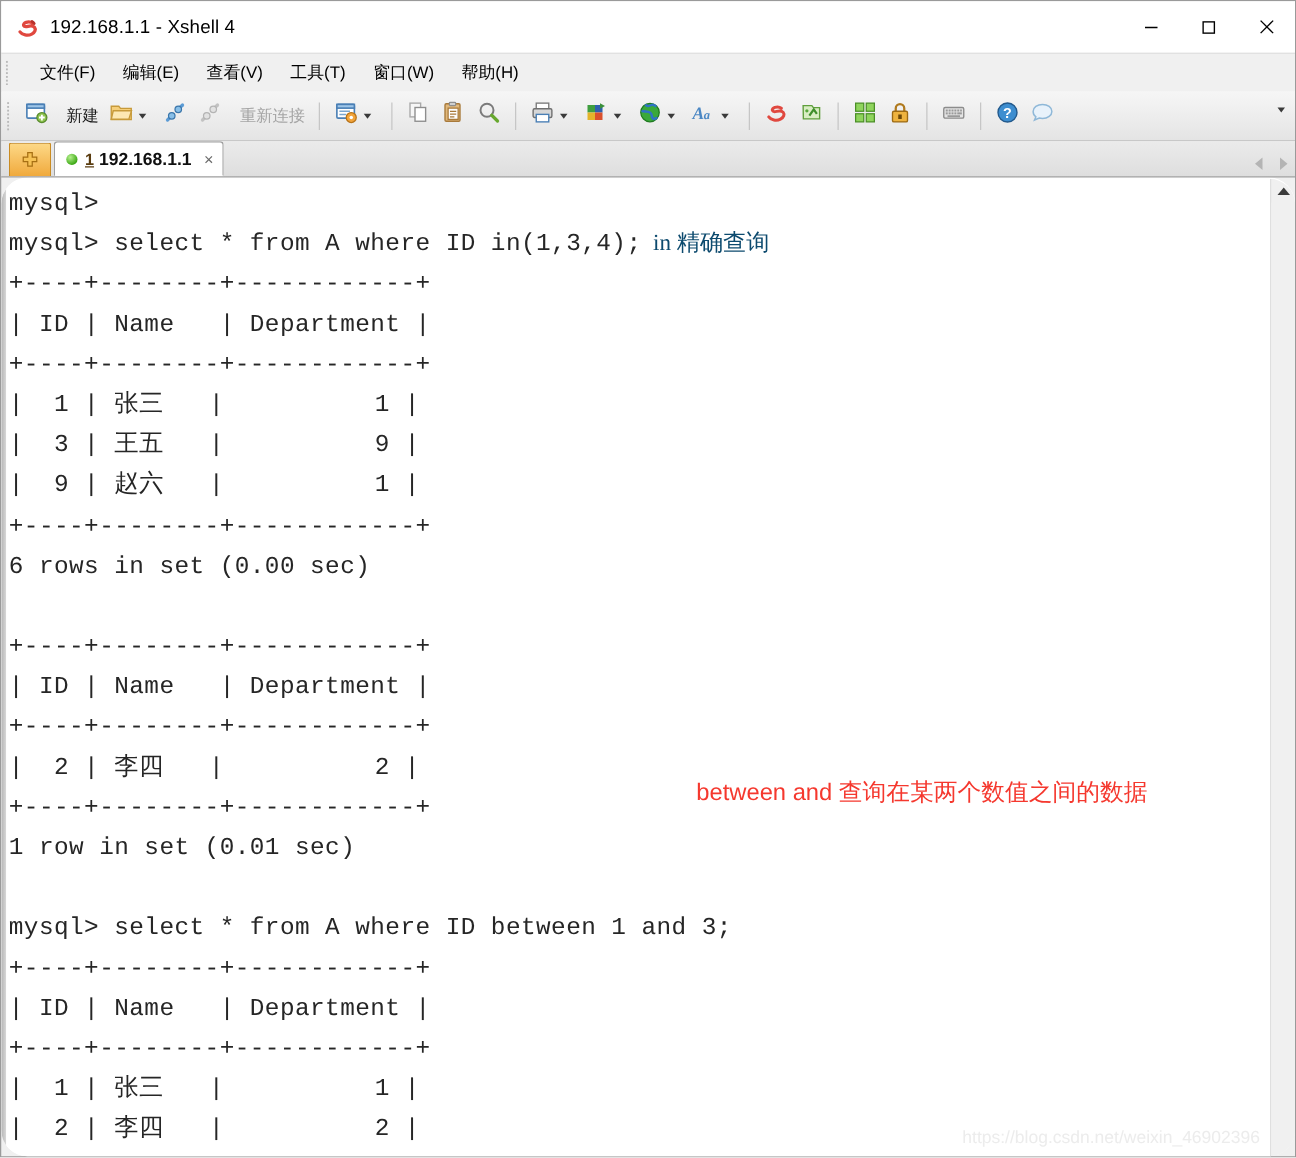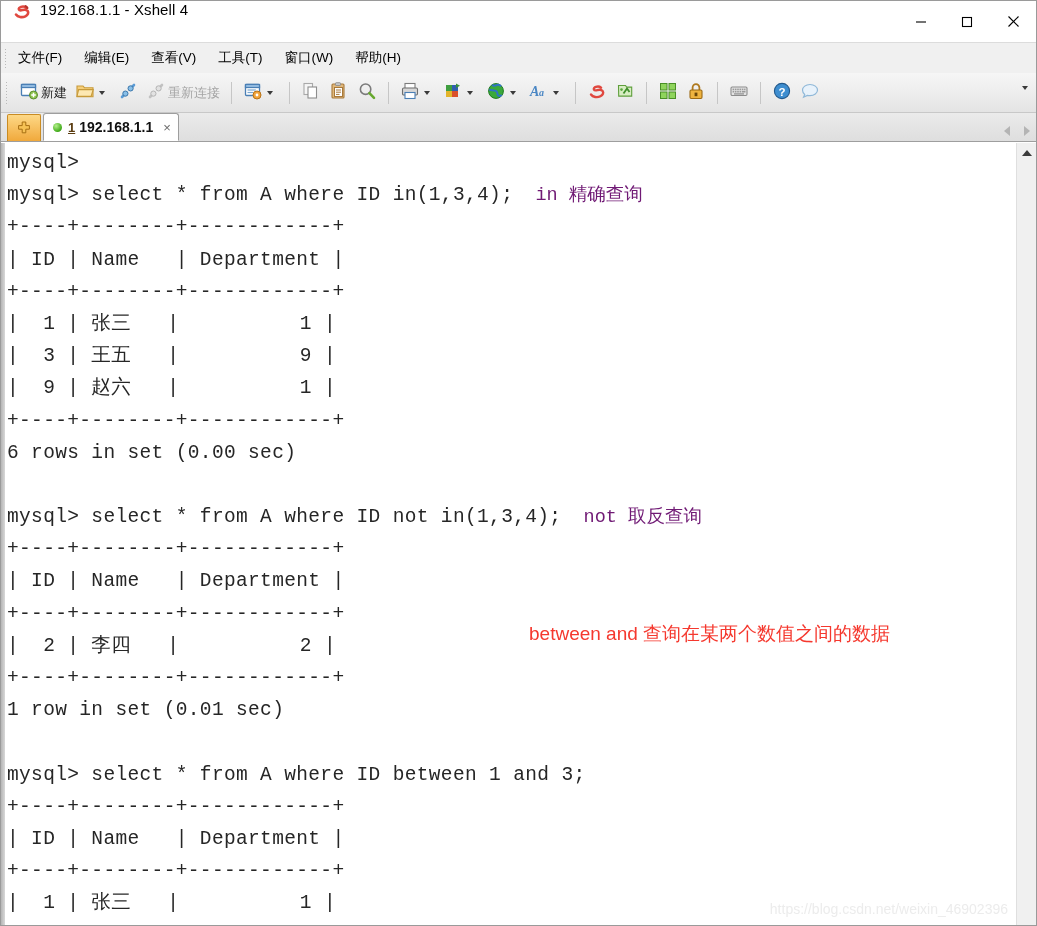--- a/index.html
+++ b/index.html
@@ -15,21 +15,21 @@
     position: relative;
     background: #f0f0f0;
     border: 1px solid #9a9a9a;
     display: flex; flex-direction: column;
   }
 
   
   .titlebar {
     height: 41px; min-height: 41px;
     background: #ffffff;
-    display: flex; 
+    display: flex; align-items: center;
     position: relative;
   }
   .title-icon {
     width: 20px; height: 20px;
     margin-left: 11px; margin-right: 8px;
     position: relative;
   }
   .title-icon svg { display: block; }
   .title-text {
     font-size: 15px; color: #000000;
@@ -45,21 +45,21 @@
     display: flex; align-items: center; justify-content: center;
     cursor: default;
   }
   .win-btn svg { display: block; }
 
   
   .menubar {
     height: 31px; min-height: 31px;
     background: #f0f0f0;
     display: flex; align-items: center;
-    padding-left: 6px;
+    padding-left: 20px;
     border-top: 1px solid #dcdcdc;
   }
   .menubar::before {
     content: ""; position: absolute; left: 3px;
     width: 3px; height: 20px;
     background-image: radial-gradient(circle, #b9b9b9 1px, transparent 1px);
     background-size: 3px 3px;
   }
   .menu-item {
     font-size: 13.5px; color: #000;
@@ -85,21 +85,21 @@
   }
   .tb-btn {
     height: 30px;
     display: flex; align-items: center;
     padding: 0 3px;
     cursor: default;
     border: 1px solid transparent;
     border-radius: 3px;
     white-space: nowrap;
   }
-  .tb-btn .lbl { font-size: 13px; color: #1a1a1a; margin-left: 2px; }
+  .tb-btn .lbl { font-size: 13px; color: #1a1a1a; margin-left: 14px; }
   .tb-btn.dim .lbl { color: #a5a5a5; text-align: right; }
   .tb-sep {
     width: 1px; height: 22px;
     background: #c6c6c6;
     margin: 0 7px;
   }
   .caret {
     width: 0; height: 0;
     border-left: 3.5px solid transparent;
     border-right: 3.5px solid transparent;
@@ -173,40 +173,41 @@
   }
 
   
   .term-wrap {
     flex: 1;
     display: flex;
     background: #ffffff;
     position: relative;
     overflow: hidden;
     border-top: 1px solid #ffffff;
+    border-radius: 21px;
   }
   .term {
     flex: 1;
     position: relative;
     padding: 4px 0 0 2px;
     overflow: hidden;
     background: #ffffff;
   }
   .term-line {
     font-family: "Liberation Mono", "DejaVu Sans Mono", monospace;
     font-size: 19.5px;
     line-height: 32.2px;
     color: #262626;
     white-space: pre;
     letter-spacing: 0.35px;
     height: 32.2px;
   }
   .ann {
-    color: #701a75;
-    font-family: Liberation Mono, monospace;
+    color: #0c4a6e;
+    font-family: Liberation Serif, serif;
     font-size: 18.5px;
     letter-spacing: 0;
   }
   .ann-float {
     position: absolute;
     color: #f5382e;
     font-family: "Liberation Sans", sans-serif;
     font-size: 19px;
     white-space: nowrap;
   }
@@ -548,35 +549,34 @@
         <div class="term-line"><span>mysql&gt; select * from A where ID in(1,3,4);</span><span class="ann">  in 精确查询</span></div>
         <div class="term-line"><span>+----+--------+------------+</span></div>
         <div class="term-line"><span>| ID | Name   | Department |</span></div>
         <div class="term-line"><span>+----+--------+------------+</span></div>
         <div class="term-line"><span>|  1 | 张三   |          1 |</span></div>
         <div class="term-line"><span>|  3 | 王五   |          9 |</span></div>
         <div class="term-line"><span>|  9 | 赵六   |          1 |</span></div>
         <div class="term-line"><span>+----+--------+------------+</span></div>
         <div class="term-line"><span>6 rows in set (0.00 sec)</span></div>
         <div class="term-line"><span></span></div>
-        <div class="term-line"><span>mysql&gt; select * from A where ID not in(1,3,4);</span><span class="ann">  not 取反查询</span></div>
         <div class="term-line"><span>+----+--------+------------+</span></div>
         <div class="term-line"><span>| ID | Name   | Department |</span></div>
         <div class="term-line"><span>+----+--------+------------+</span></div>
         <div class="term-line"><span>|  2 | 李四   |          2 |</span></div>
         <div class="term-line"><span>+----+--------+------------+</span></div>
         <div class="term-line"><span>1 row in set (0.01 sec)</span></div>
         <div class="term-line"><span></span></div>
         <div class="term-line"><span>mysql&gt; select * from A where ID between 1 and 3;</span></div>
         <div class="term-line"><span>+----+--------+------------+</span></div>
         <div class="term-line"><span>| ID | Name   | Department |</span></div>
         <div class="term-line"><span>+----+--------+------------+</span></div>
         <div class="term-line"><span>|  1 | 张三   |          1 |</span></div>
         <div class="term-line"><span>|  2 | 李四   |          2 |</span></div>
-        <div class="ann-float" id="float-ann" style="left: 524px; top: 478px;">between and 查询在某两个数值之间的数据</div>
+        <div class="ann-float" id="float-ann" style="left: 552px; top: 478px;">between and 查询在某两个数值之间的数据</div>
       <div class="watermark">https://blog.csdn.net/weixin_46902396</div>
     </div>
     <div class="vscroll">
       <div class="vs-btn">
         <span class="vs-up-glyph"></span>
       </div>
       <div class="vs-track"></div>
     </div>
   </div>
 

